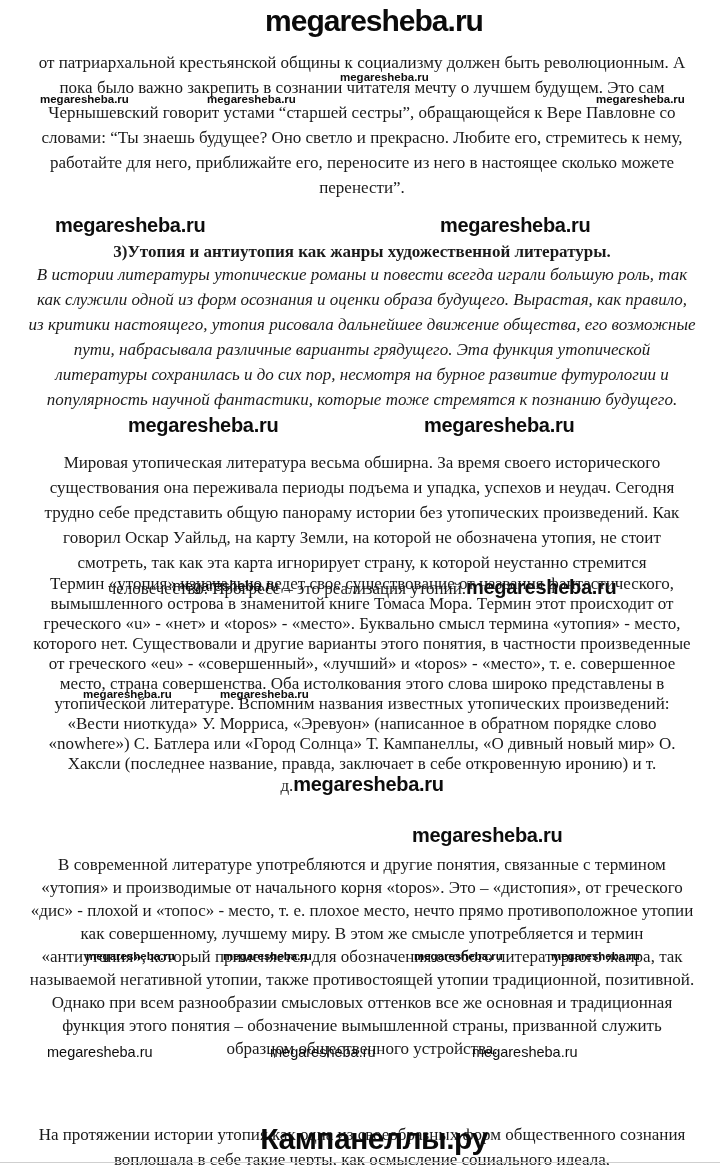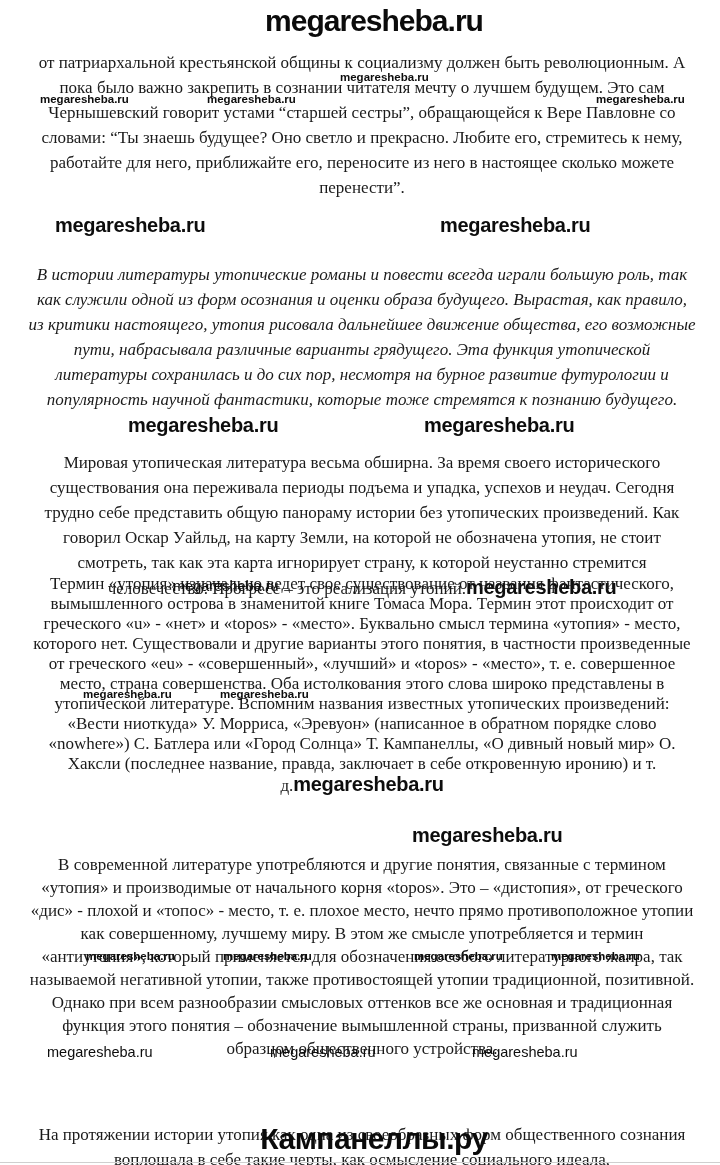--- a/index.html
+++ b/index.html
@@ -62,20 +62,21 @@
 </style>
 </head>
 <body>
 
 <div class="page">
 
   <div class="site-title">megaresheba.ru</div>
 
   <p class="txt p1">от патриархальной крестьянской общины к социализму должен быть революционным. А пока было важно закрепить в сознании читателя мечту о лучшем будущем. Это сам Чернышевский говорит устами “старшей сестры”, обращающейся к Вере Павловне со словами: “Ты знаешь будущее? Оно светло и прекрасно. Любите его, стремитесь к нему, работайте для него, приближайте его, переносите из него в настоящее сколько можете перенести”.</p>
 
+  <p class="txt heading">3)Утопия и антиутопия как жанры художественной литературы.</p>
 
   <p class="txt p2">В истории литературы утопические романы и повести всегда играли большую роль, так как служили одной из форм осознания и оценки образа будущего. Вырастая, как правило, из критики настоящего, утопия рисовала дальнейшее движение общества, его возможные пути, набрасывала различные варианты грядущего. Эта функция утопической литературы сохранилась и до сих пор, несмотря на бурное развитие футурологии и популярность научной фантастики, которые тоже стремятся к познанию будущего.</p>
 
   <p class="txt p3"><span>Мировая утопическая литература весьма обширна. За время своего исторического существования она переживала периоды подъема и упадка, успехов и неудач. Сегодня трудно себе представить общую панораму истории без утопических произведений. Как говорил Оскар Уайльд, на карту Земли, на которой не обозначена утопия, не стоит смотреть, так как эта карта игнорирует страну, к которой неустанно стремится человечество. Прогресс – это реализация утопий.</span><span class="wm-inline">megaresheba.ru</span></p>
 
   <p class="txt p4"><span>Термин «утопия» изначально ведет свое существование от названия фантастического, вымышленного острова в знаменитой книге Томаса Мора. Термин этот происходит от греческого «u» - «нет» и «topos» - «место». Буквально смысл термина «утопия» - место, которого нет. Существовали и другие варианты этого понятия, в частности произведенные от греческого «eu» - «совершенный», «лучший» и «topos» - «место», т. е. совершенное место, страна совершенства. Оба истолкования этого слова широко представлены в утопической литературе. Вспомним названия известных утопических произведений: «Вести ниоткуда» У. Морриса, «Эревуон» (написанное в обратном порядке слово «nowhere») С. Батлера или «Город Солнца» Т. Кампанеллы, «О дивный новый мир» О. Хаксли (последнее название, правда, заключает в себе откровенную иронию) и т. д.</span><span class="wm-inline">megaresheba.ru</span></p>
 
   <p class="txt p5">В современной литературе употребляются и другие понятия, связанные с термином «утопия» и производимые от начального корня «topos». Это – «дистопия», от греческого «дис» - плохой и «топос» - место, т. е. плохое место, нечто прямо противоположное утопии как совершенному, лучшему миру. В этом же смысле употребляется и термин «антиутопия», который применяется для обозначения особого литературного жанра, так называемой негативной утопии, также противостоящей утопии традиционной, позитивной. Однако при всем разнообразии смысловых оттенков все же основная и традиционная функция этого понятия – обозначение вымышленной страны, призванной служить образцом общественного устройства.</p>
 
   <p class="txt p6">На протяжении истории утопия как одна из своеобразных форм общественного сознания воплощала в себе такие черты, как осмысление социального идеала,</p>

